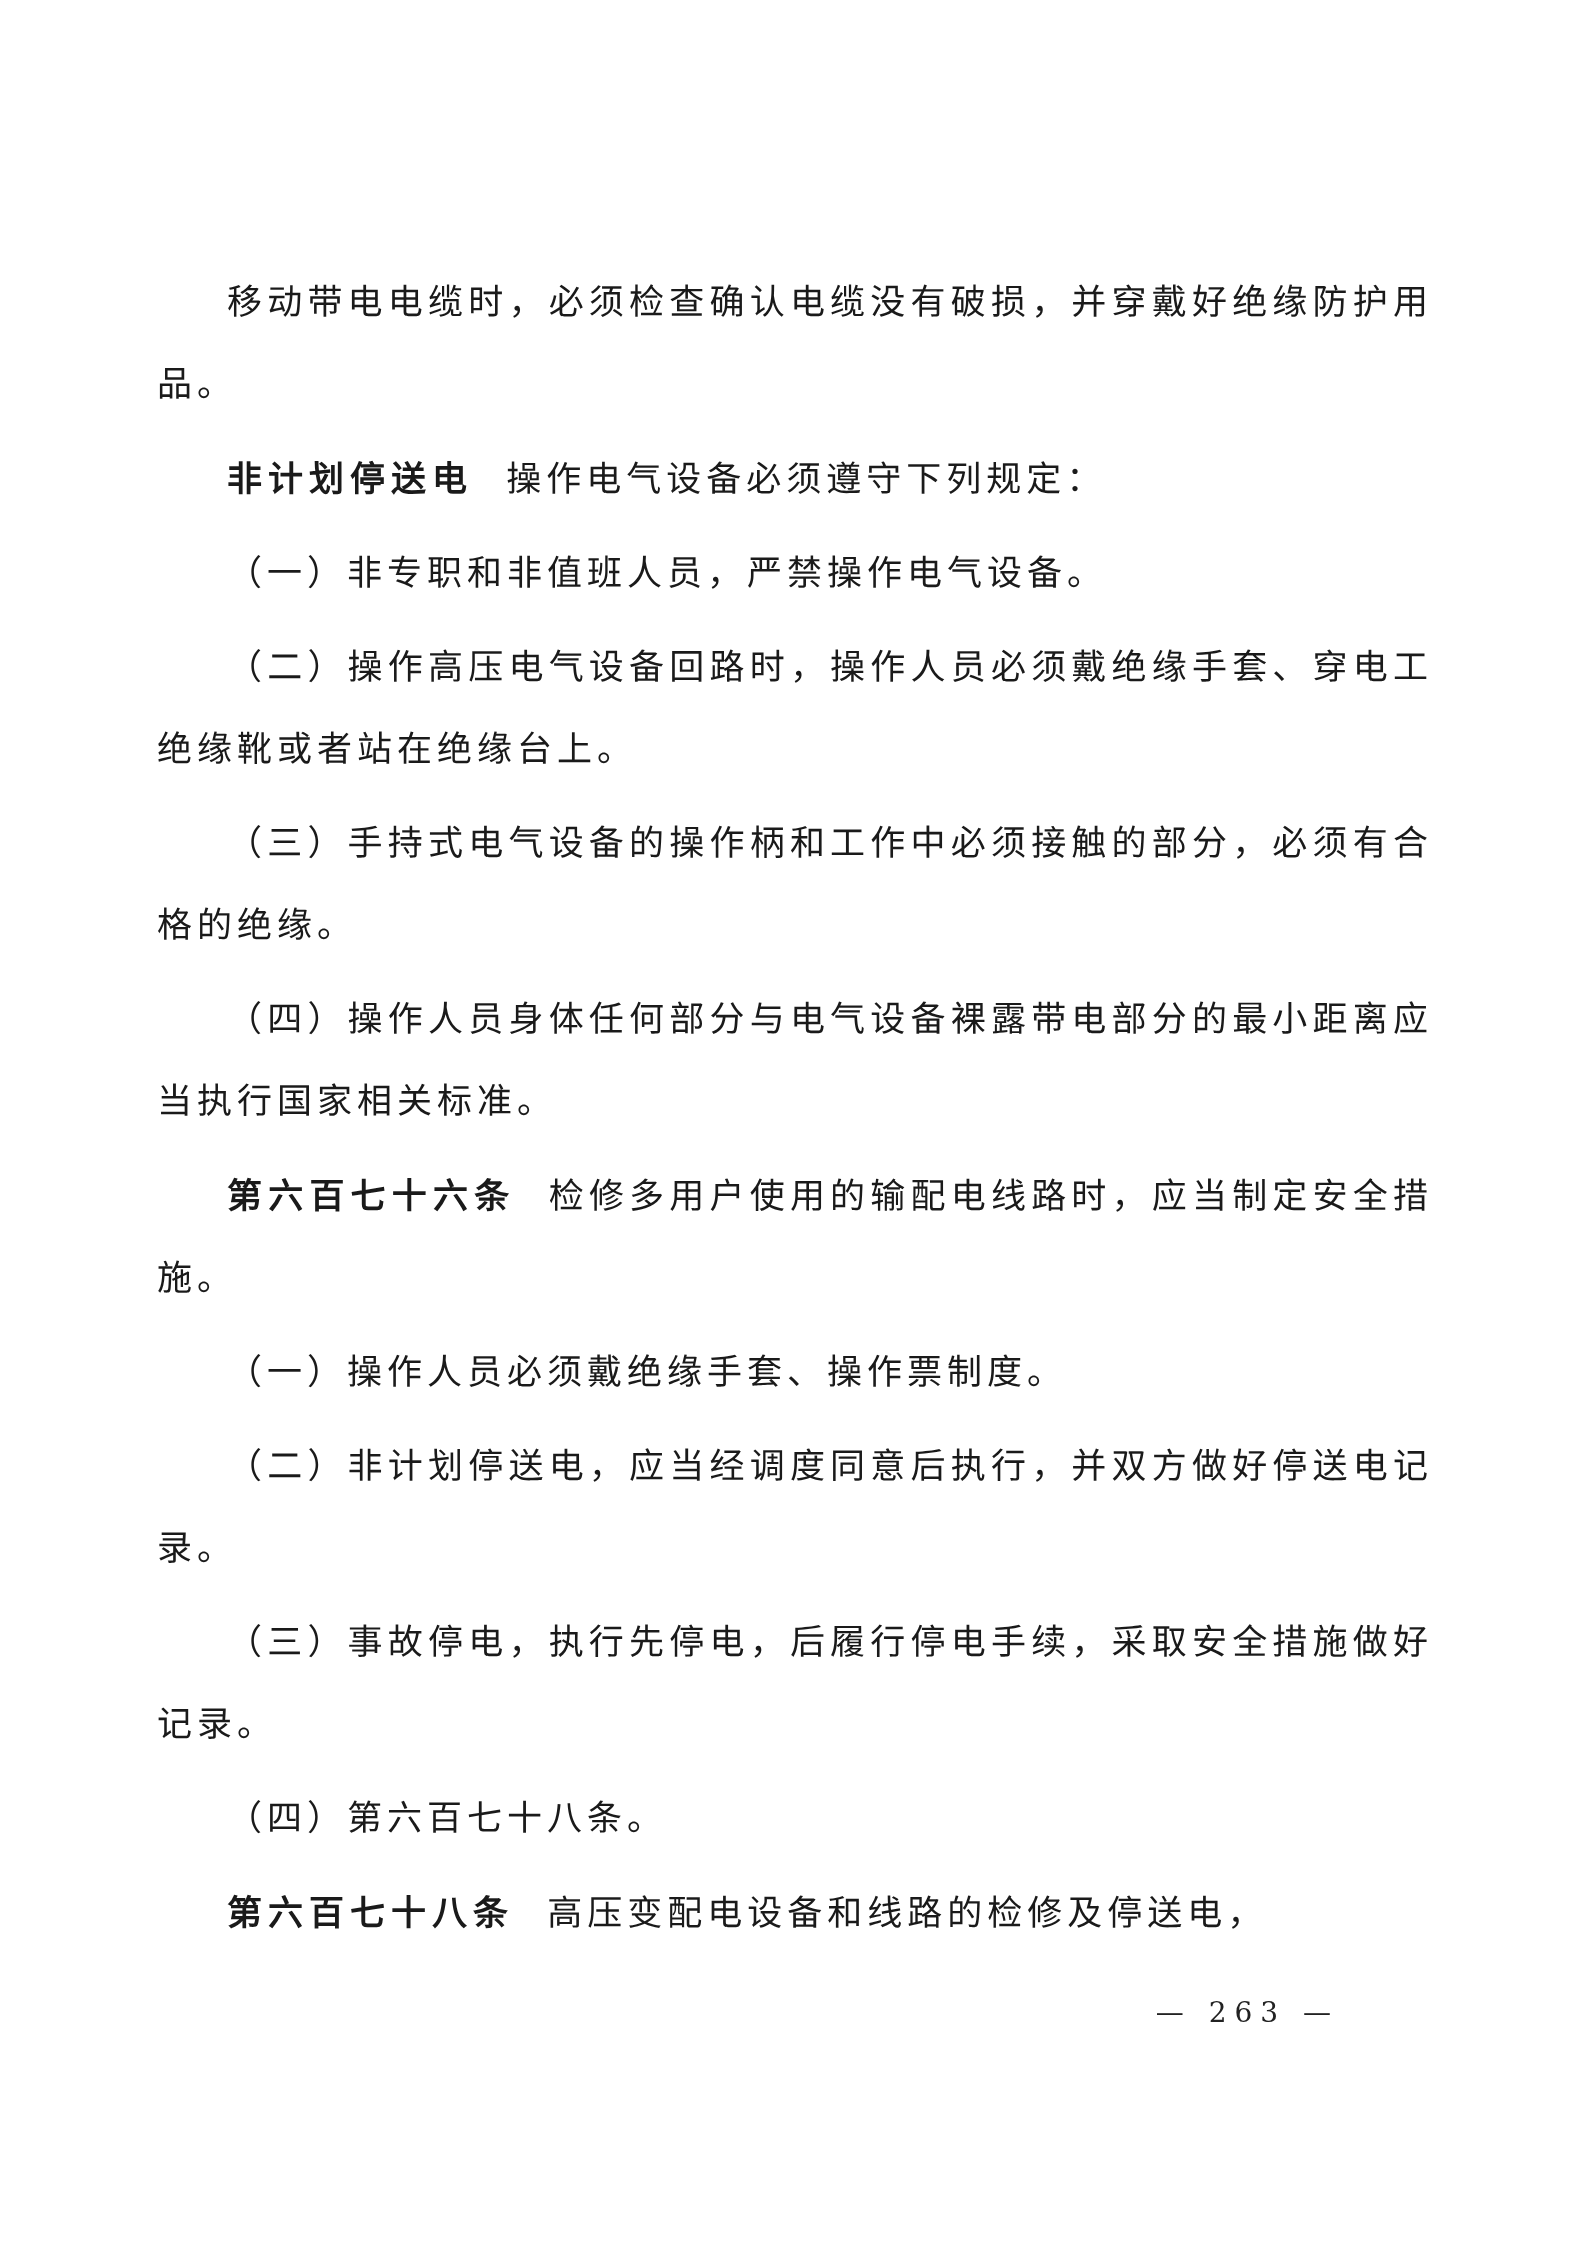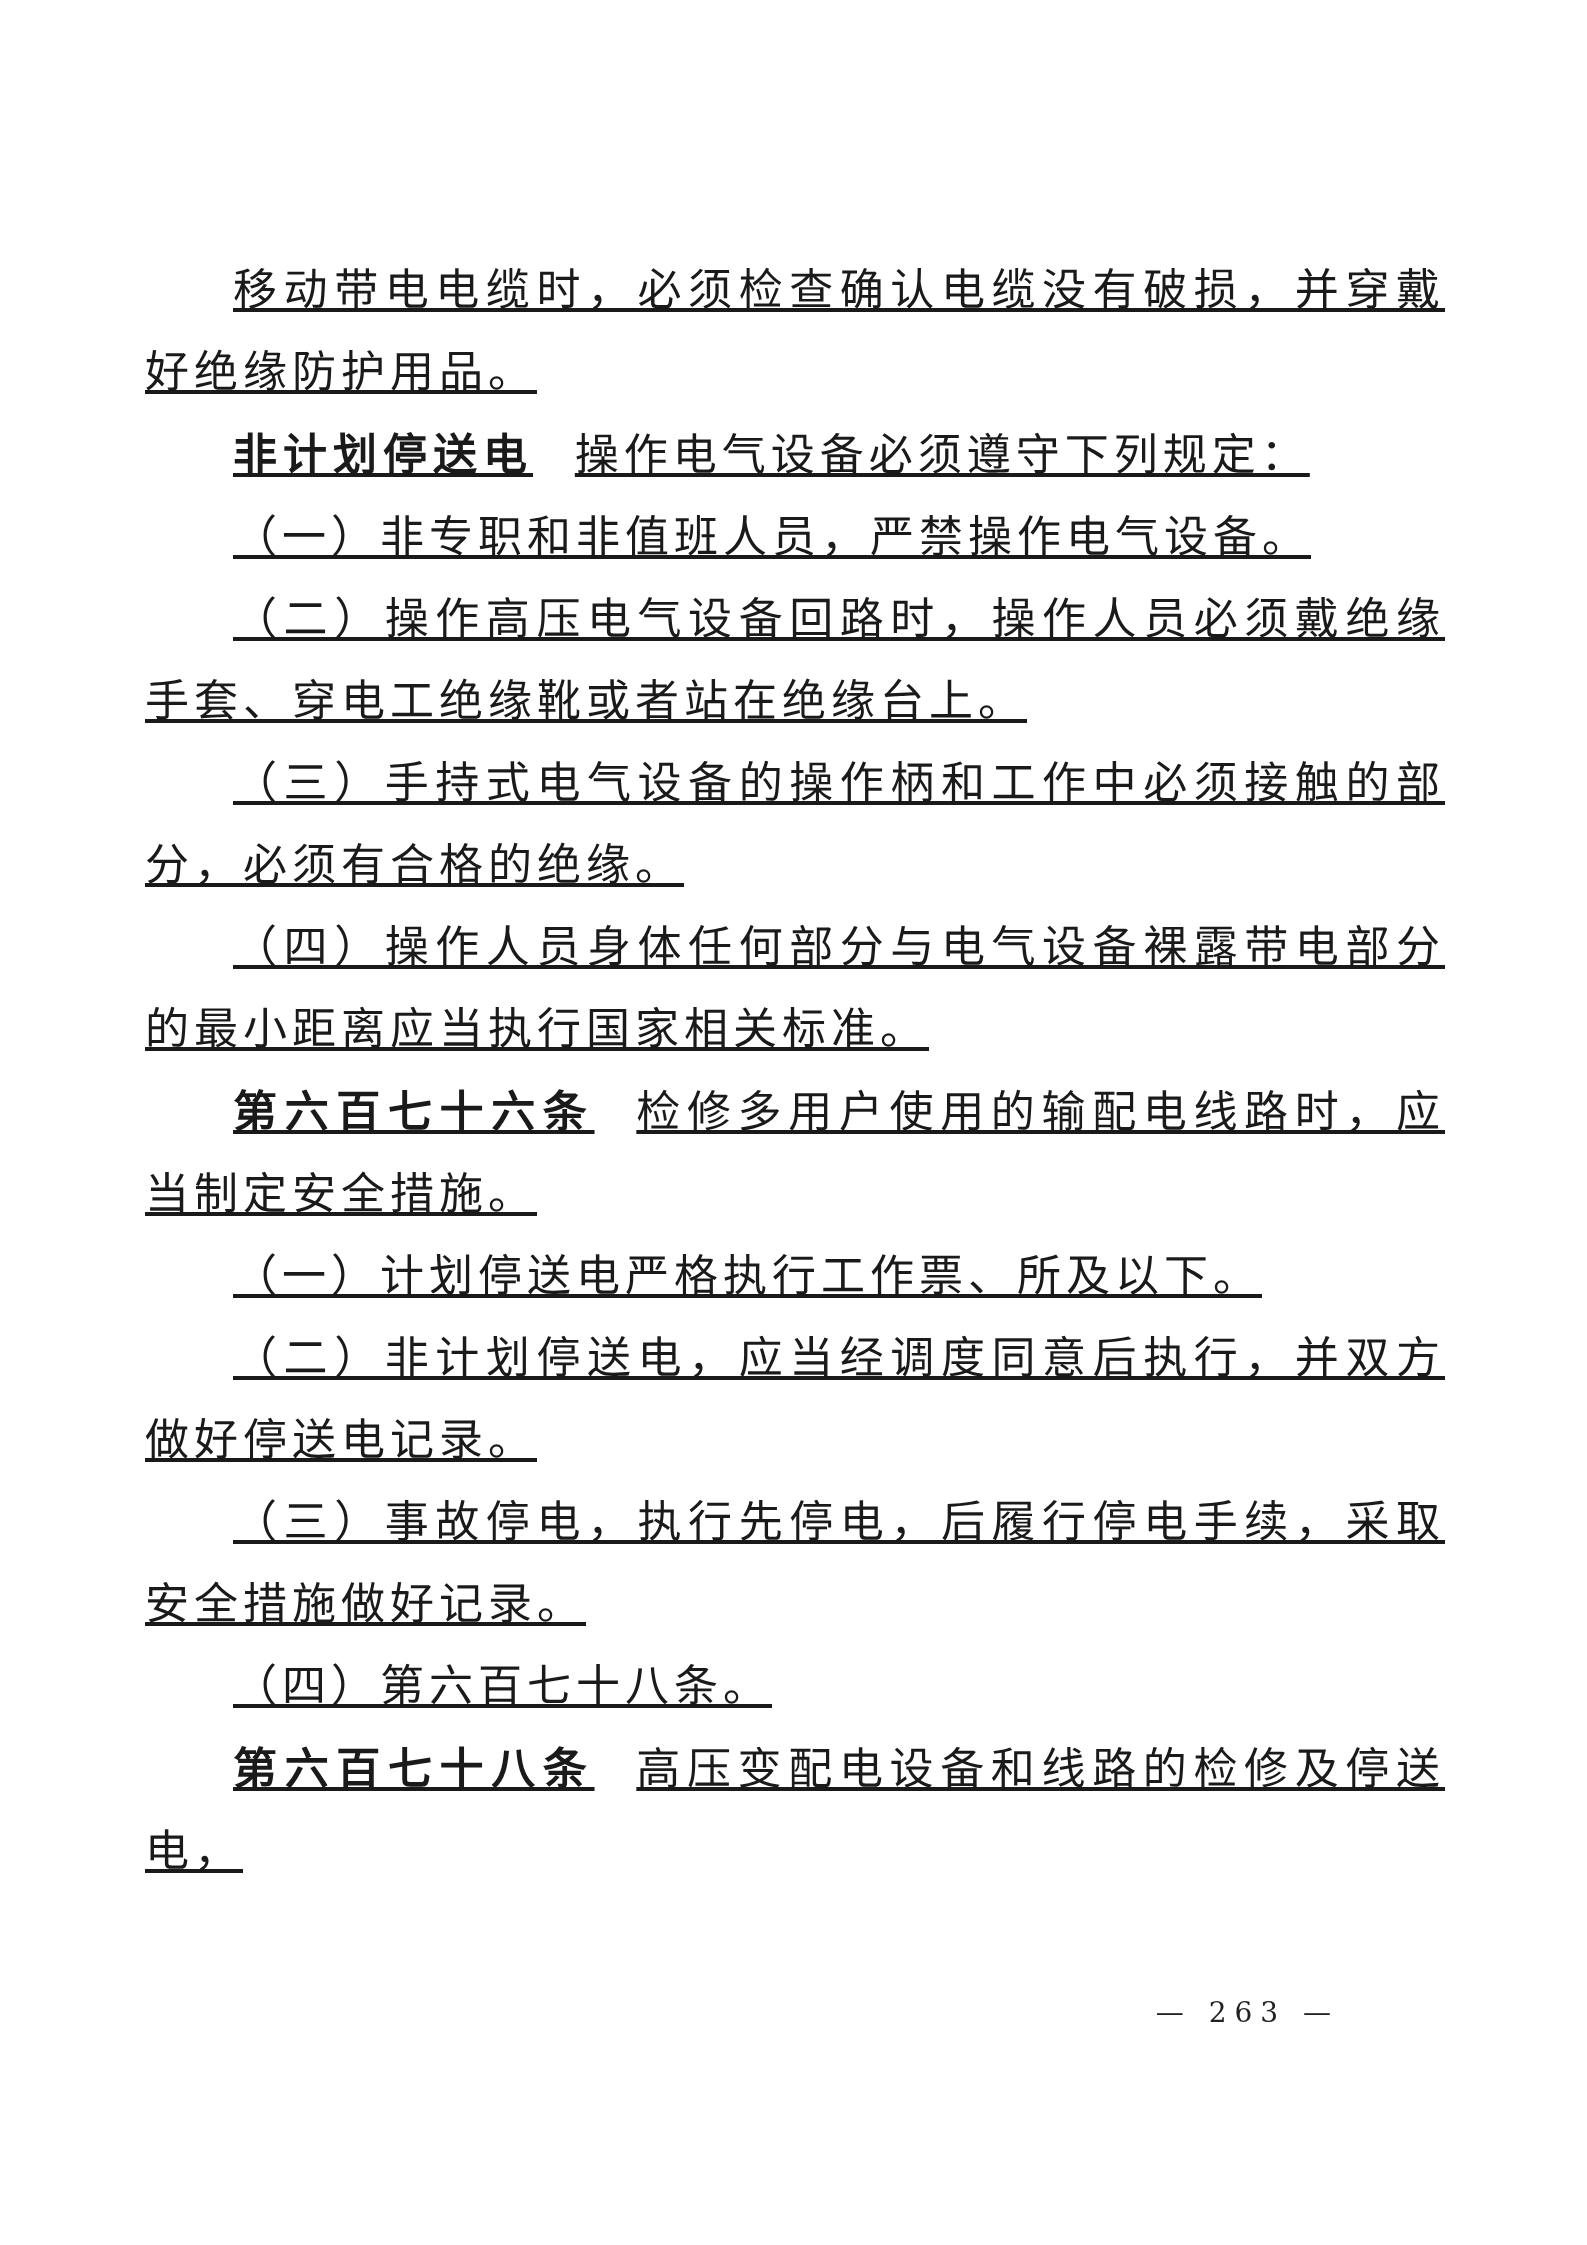--- a/index.html
+++ b/index.html
@@ -20,29 +20,28 @@
     inset: 0;
     background: #ffffff;
   }
   .text-block {
     position: absolute;
     left: 145px;
     top: 250px;
     width: 1300px;
   }
   .text-block p {
-    margin: 0;
+    margin: 12px;
     padding: 0;
-    font-size: 44px;
+    font-size: 35px;
     line-height: 82px;
     letter-spacing: 5px;
     text-align: justify;
     text-justify: inter-character;
     text-indent: 2em;
-    text-decoration: underline;
   }
   .term {
     font-weight: 700;
     font-family: "Liberation Sans", sans-serif;
     margin-right: 0.95em;
     letter-spacing: 6px;
   }
   .para-text {
     font-family: "Liberation Serif", serif;
   }
@@ -73,21 +72,21 @@
 
     <p><span class="para-text">（二）操作高压电气设备回路时，操作人员必须戴绝缘手套、穿电工绝缘靴或者站在绝缘台上。</span></p>
 
     <p><span class="para-text">（三）手持式电气设备的操作柄和工作中必须接触的部分，必须有合格的绝缘。</span></p>
 
     <p><span class="para-text">（四）操作人员身体任何部分与电气设备裸露带电部分的最小距离应当执行国家相关标准。</span></p>
 
     <p><b class="term">第六百七十六条</b><span class="para-text">检修多用户使用的输配电线路时，应当制定安全措施。</span></p>
 
 
-    <p><span class="para-text">（一）计划停送电严格执行工作票、所及以下。</span></p>
+    <p><span class="para-text">（一）操作人员必须戴绝缘手套、操作票制度。</span></p>
 
     <p><span class="para-text">（二）非计划停送电，应当经调度同意后执行，并双方做好停送电记录。</span></p>
 
     <p><span class="para-text">（三）事故停电，执行先停电，后履行停电手续，采取安全措施做好记录。</span></p>
 
     <p><span class="para-text">（四）第六百七十八条。</span></p>
 
     <p><b class="term">第六百七十八条</b><span class="para-text">高压变配电设备和线路的检修及停送电，</span></p>
 
   </div>

